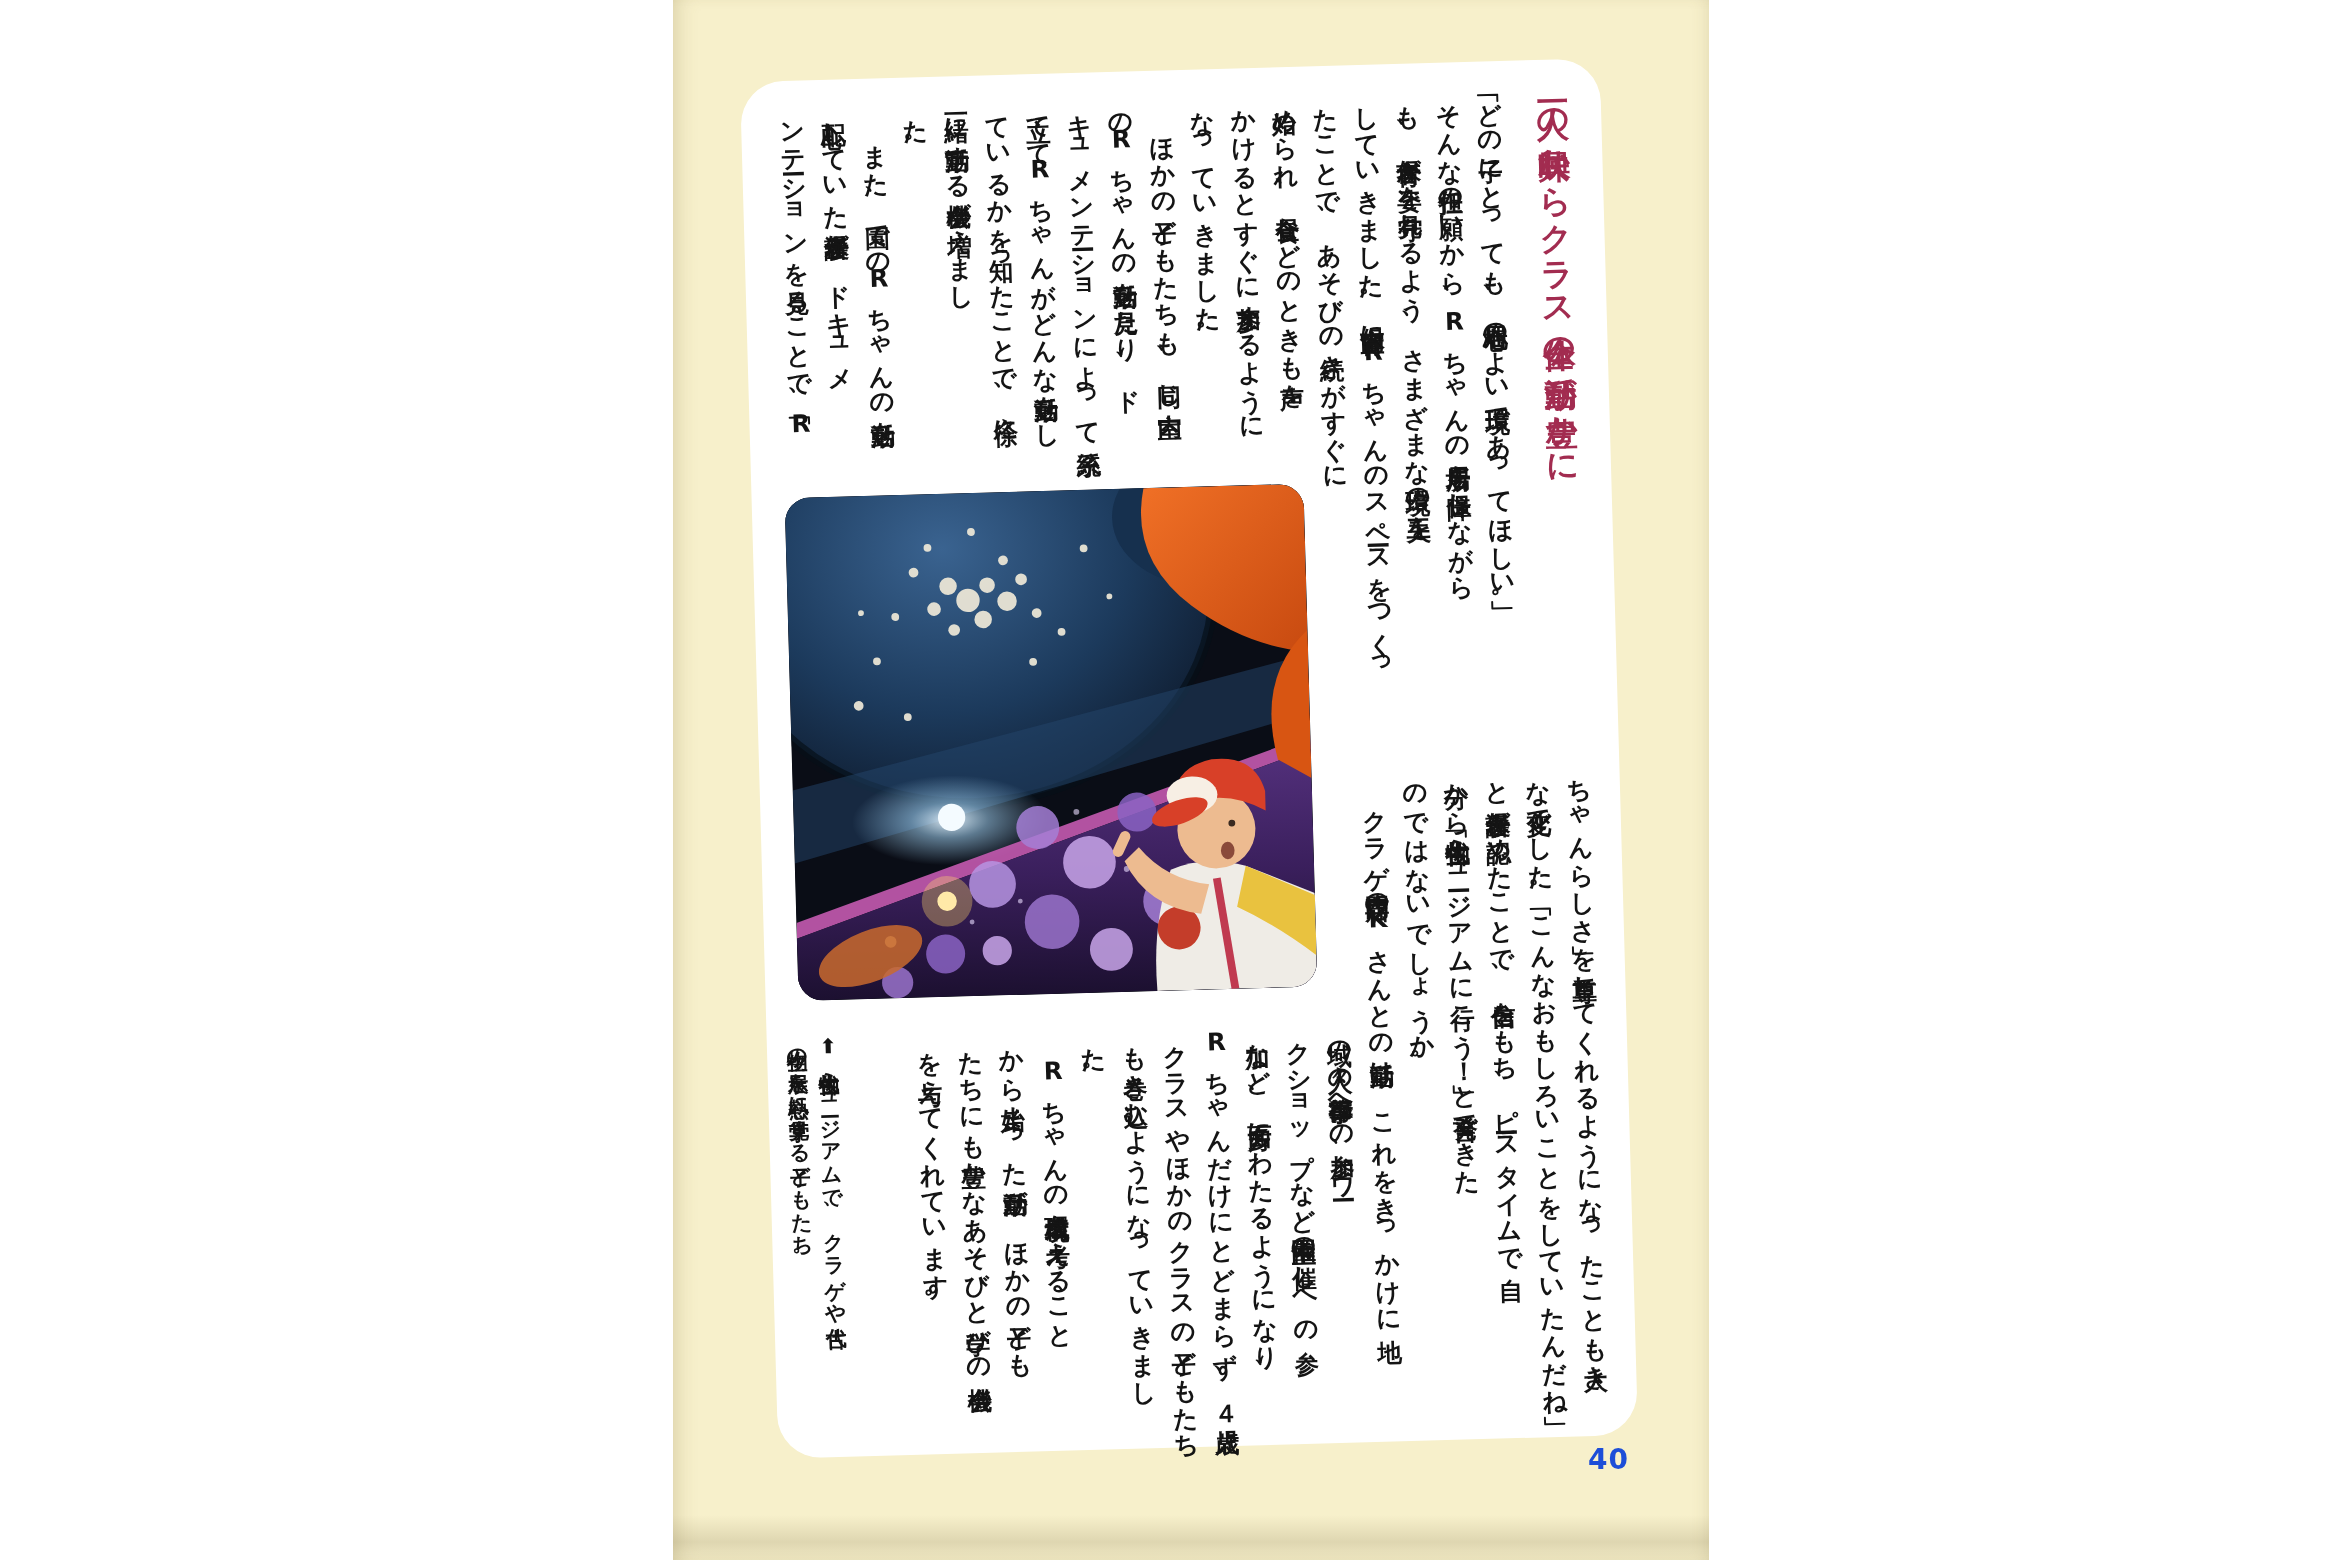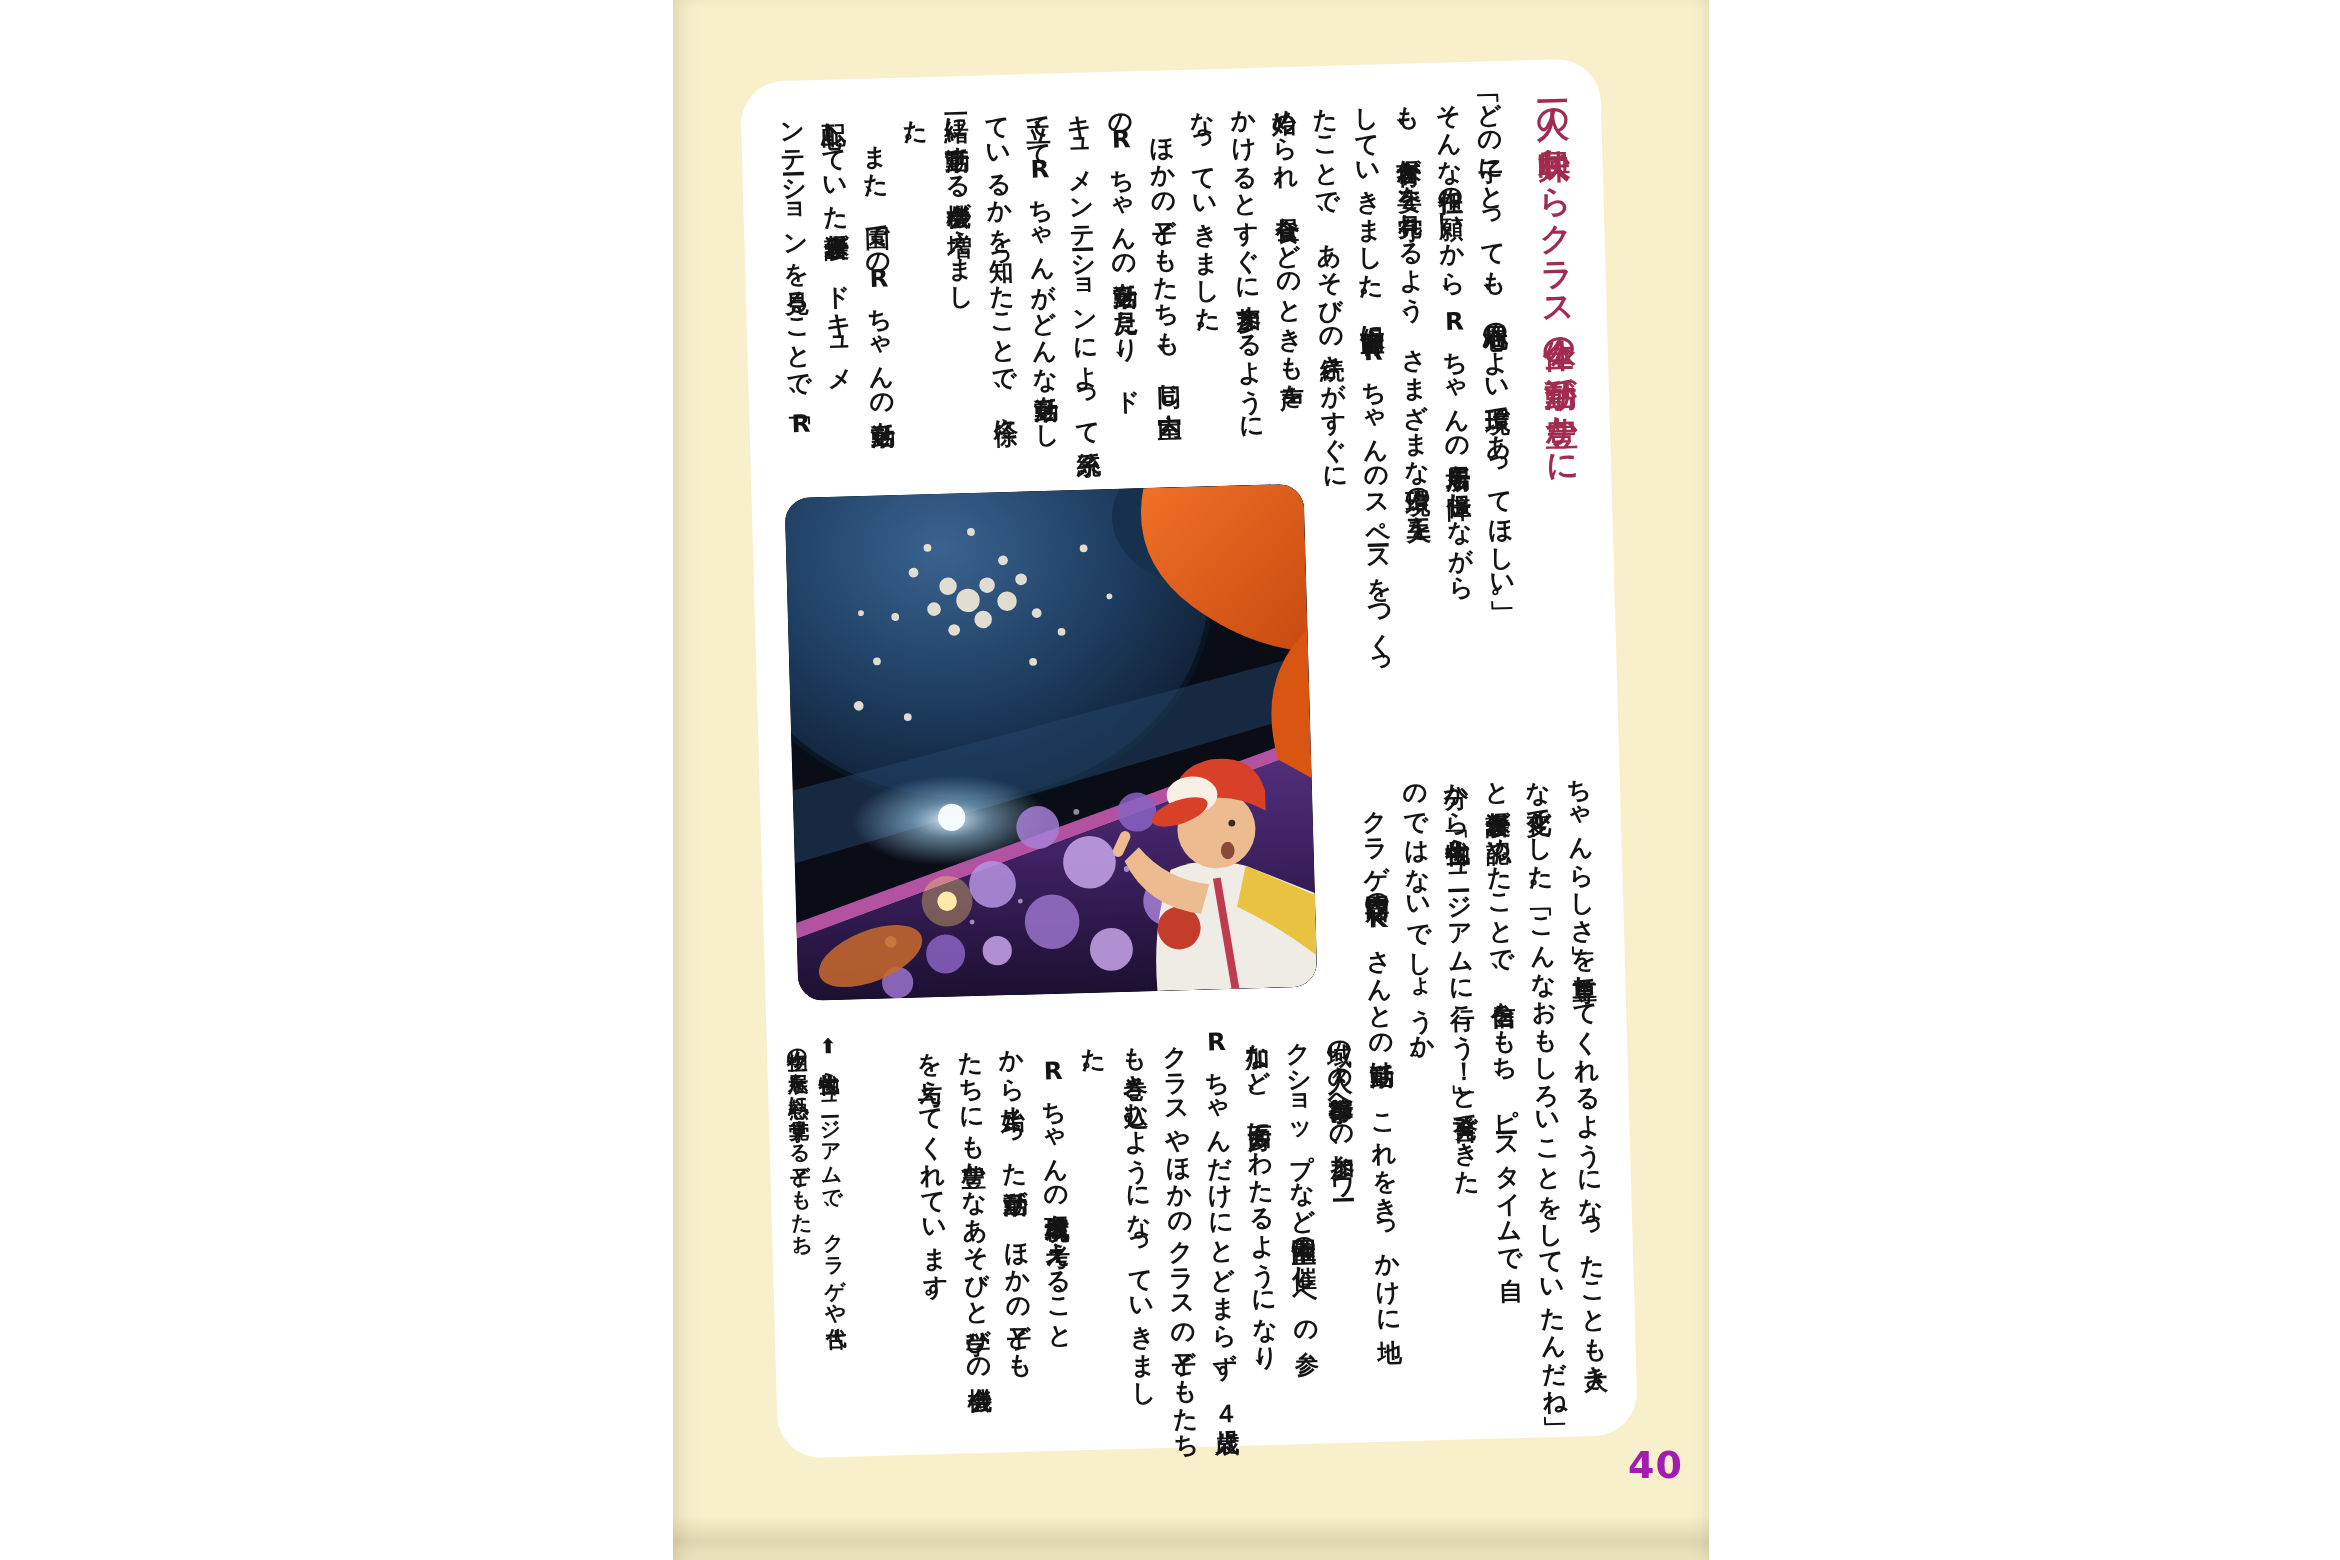--- a/index.html
+++ b/index.html
@@ -17,21 +17,21 @@
         color:#141414;font-weight:600;}
   .tcol{writing-mode:vertical-rl;text-orientation:upright;font-size:24.4px;line-height:24.4px;white-space:nowrap;}
   .block1{right:100px;top:25px;}
   .block2a{right:29px;top:704px;}
   .block2b{right:276px;top:958px;}
   .caption{left:19.5px;top:954px;gap:10.7px;font-weight:700;}
   .caption .tcol{font-size:20.5px;line-height:20.5px;}
   .photo{position:absolute;left:33px;top:417px;width:519px;height:503px;margin:0;
         border-radius:25px;overflow:hidden;background:#0a0d16;}
   .photo svg{display:block;width:100%;height:100%;}
-  .pagenum{position:absolute;left:915px;top:1443px;font-size:38px;font-weight:700;color:#a21caf;letter-spacing:1px;margin-left:40px;}
+  .pagenum{position:absolute;left:915px;top:1443px;font-size:28px;font-weight:700;color:#1d4ed8;letter-spacing:1px;}
 </style>
 </head>
 <body>
 
 <div class="canvas">
   <div class="page">
 
     <div class="card">
 
       <h1 class="heading">一人の興味からクラス全体の活動が豊かに</h1>

